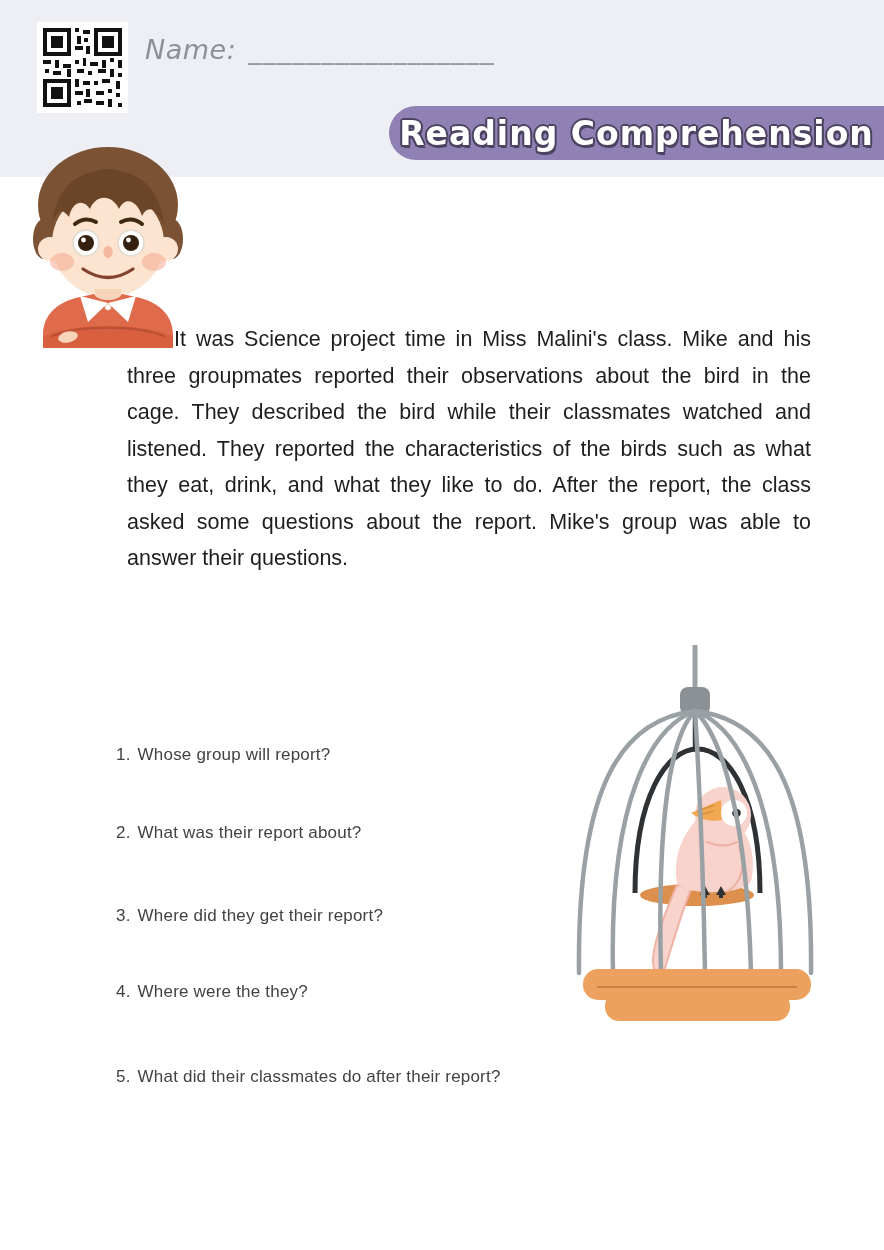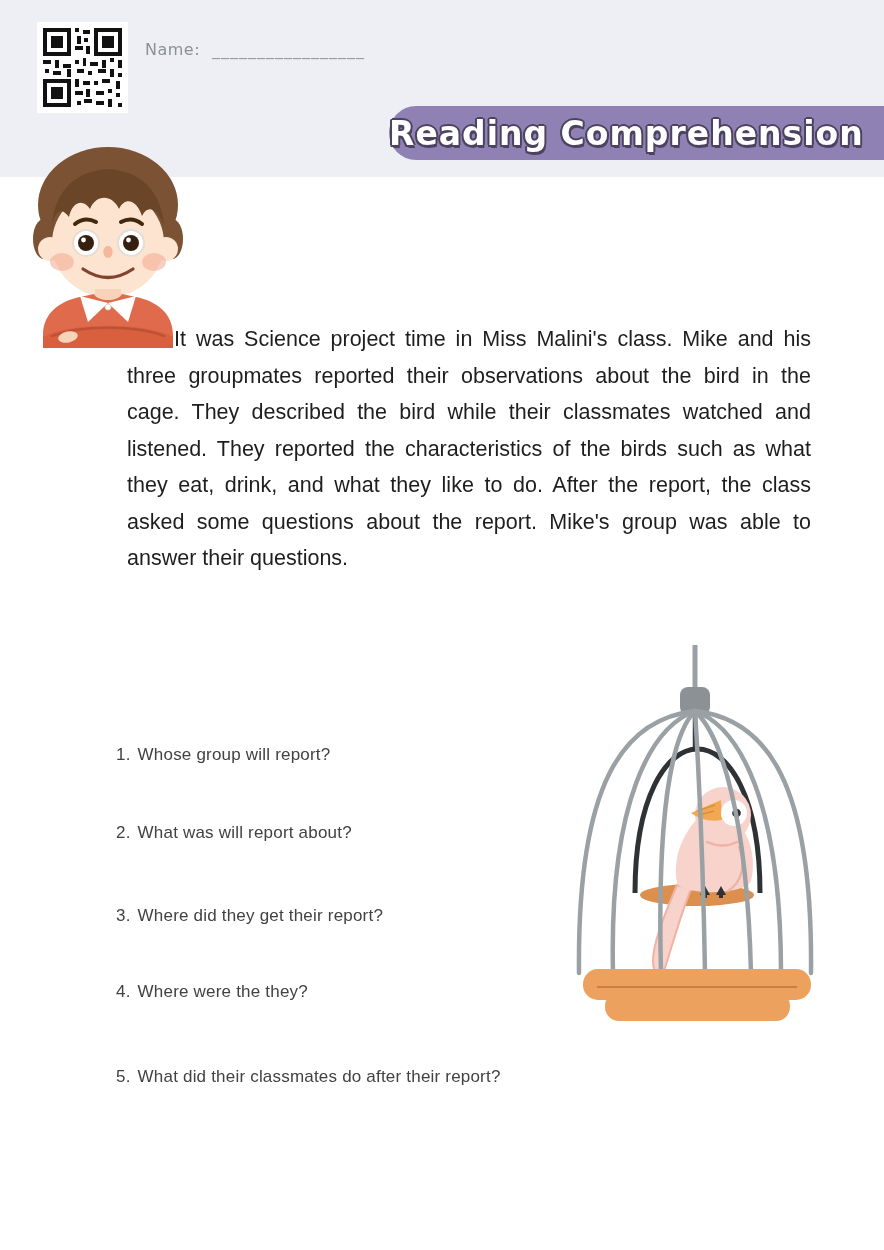--- a/index.html
+++ b/index.html
@@ -10,29 +10,29 @@
     font-family:"Liberation Sans", sans-serif;
   }
   
   .band { position:absolute; left:0; top:0; width:884px; height:177px; background:#edeff4; }
 
   
   .qr-wrap { position:absolute; left:37px; top:22px; width:91px; height:91px; background:#ffffff; display:flex; align-items:center; justify-content:center; }
 
   
   .fields { position:absolute; left:145px; top:34px; color:#8d9095; font-family:"DejaVu Sans", sans-serif; }
-  .field-row { font-size:16px; line-height:32.5px; letter-spacing:0.5px; white-space:nowrap; }
+  .field-row { font-size:27px; line-height:32.5px; letter-spacing:0.5px; white-space:nowrap;font-style:italic; }
   .field-row .label { margin-right:12px; }
   .field-row .line { letter-spacing:1px; color:#95989d; }
 
   
   .banner {
     position:absolute; left:389px; top:106px; width:495px; height:54px;
     background:#9081b4; border-radius:30px 0 0 30px;
-    display:flex; align-items:center; justify-content:flex-start;
+    display:flex; align-items:center; justify-content:center;
   }
   .banner-text {
     font-family:"DejaVu Sans", sans-serif;
     font-size:33px; font-weight:bold; letter-spacing:1px; color:#ffffff;
     text-shadow:
       -2px 0 0 #4c4360, 2px 0 0 #4c4360, 0 -2px 0 #4c4360, 0 2px 0 #4c4360,
       -1.5px -1.5px 0 #4c4360, 1.5px -1.5px 0 #4c4360,
       -1.5px 1.5px 0 #4c4360, 1.5px 2.5px 0 #4c4360;
     white-space:nowrap;
   }
@@ -178,21 +178,21 @@
     <path d="M24,193 C52,182 108,182 136,193" stroke="#bd5136" stroke-width="2.5" fill="none" stroke-linecap="round"></path>
     <ellipse cx="40" cy="194" rx="10" ry="5.5" fill="#f6d3b9" transform="rotate(-12 40 194)"></ellipse>
   </svg>
 
   <p class="passage">It was Science project time in Miss Malini's class. Mike and his three groupmates reported their observations about the bird in the cage. They described the bird while their classmates watched and listened. They reported the characteristics of the birds such as what they eat, drink, and what they like to do. After the report, the class asked some questions about the report. Mike's group was able to answer their questions.</p>
 
   <div class="question q1">
     <span class="q-num">1.</span><span>Whose group will report?</span>
   </div>
   <div class="question q2">
-    <span class="q-num">2.</span><span>What was will report about?</span>
+    <span class="q-num">2.</span><span>What was their report about?</span>
   </div>
   <div class="question q3">
     <span class="q-num">3.</span><span>Where did they get their report?</span>
   </div>
   <div class="question q4">
     <span class="q-num">4.</span><span>Where were the they?</span>
   </div>
   <div class="question q5">
     <span class="q-num">5.</span><span>What did their classmates do after their report?</span>
   </div>

